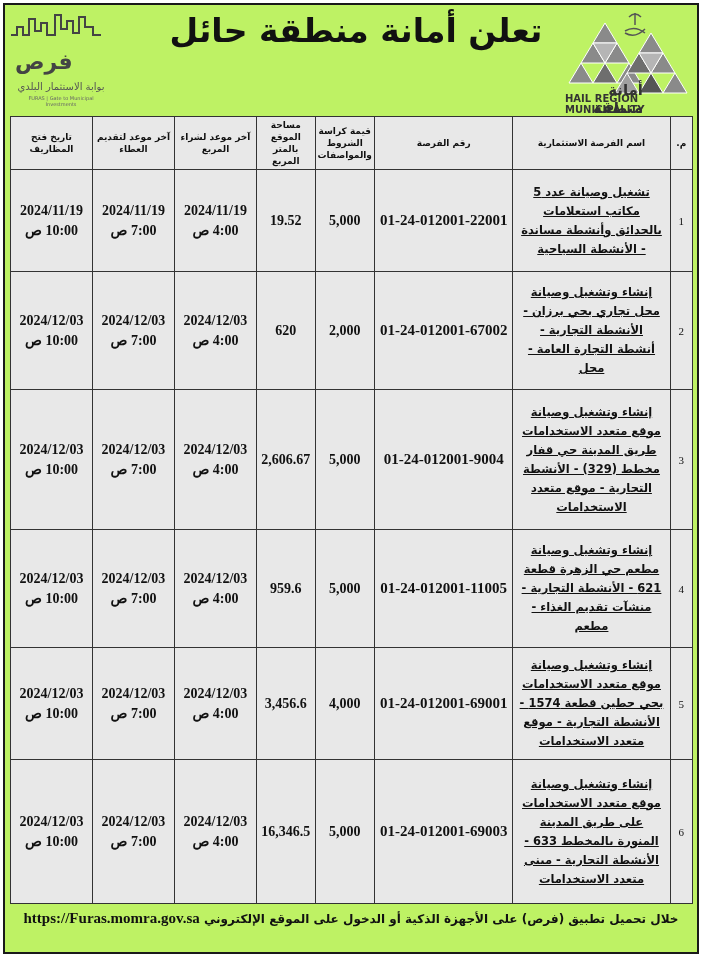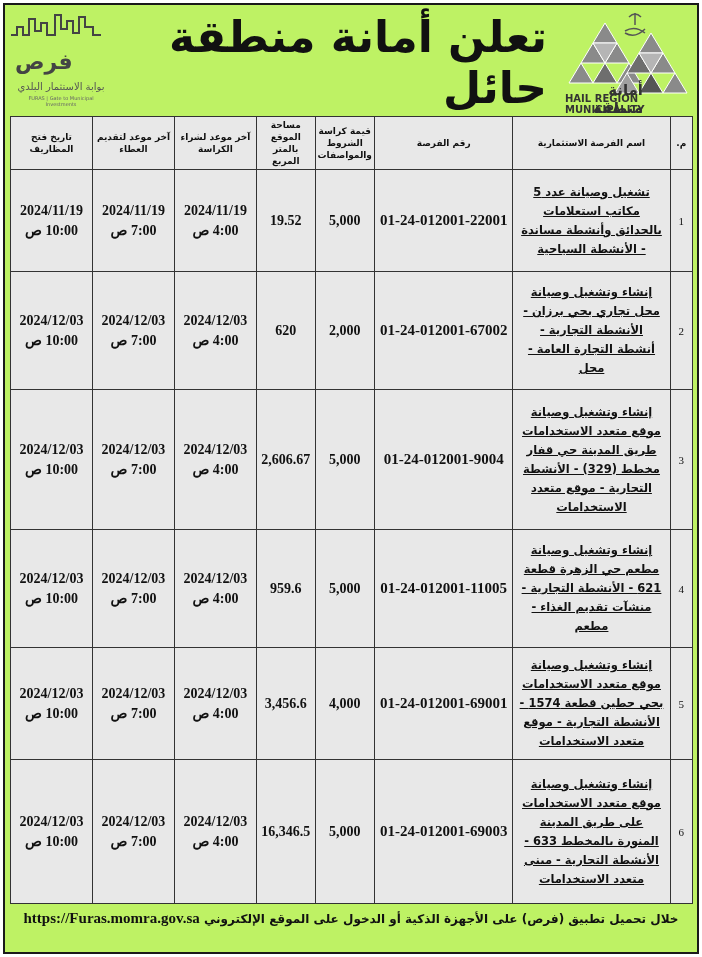--- a/index.html
+++ b/index.html
@@ -1,21 +1,21 @@
 <!DOCTYPE html>
 <html><head>
 <meta charset="utf-8">
 <style>
   html, body { margin:0; padding:0; background:#ffffff; }
   body { width:702px; height:957px; overflow:hidden; font-family:"DejaVu Sans", sans-serif; color:#111; }
   .page { position:relative; width:696px; height:951px; margin:3px; border:2px solid #1a1a1a; box-sizing:border-box; background:#bef264; }
   .header { position:absolute; left:0; top:0; width:692px; height:110px; }
   .logo-left { position:absolute; left:4px; top:4px; width:96px; height:92px; }
   .logo-right { position:absolute; right:6px; top:6px; width:126px; height:90px; }
-  .title { position:absolute; left:160px; right:150px; top:6px; text-align:right; direction:rtl; font-family:"DejaVu Sans", sans-serif; font-weight:bold; font-size:44px; letter-spacing:1px; color:#111; }
+  .title { position:absolute; left:160px; right:150px; top:6px; text-align:center; direction:rtl; font-family:"DejaVu Sans", sans-serif; font-weight:bold; font-size:33px; letter-spacing:1px; color:#111; }
   .subtitle { position:absolute; left:108px; right:148px; top:60px; text-align:center; direction:rtl; font-weight:bold; font-size:15px; color:#111; }
   .furas-word { position:absolute; left:6px; top:40px; font-size:22px; font-weight:bold; color:#444; direction:rtl; }
   .furas-ar { position:absolute; left:4px; top:72px; font-size:10px; color:#555; direction:rtl; width:96px; text-align:center; }
   .furas-en { position:absolute; left:4px; top:86px; font-size:5px; color:#666; width:96px; text-align:center; }
   .hail-ar { position:absolute; right:48px; top:70px; font-size:15px; font-weight:bold; color:#333; direction:rtl; }
   .hail-en { position:absolute; right:20px; top:82px; font-size:10px; font-weight:bold; color:#333; }
 
   table.ops { position:absolute; left:5px; top:111px; width:683px; border-collapse:collapse; direction:rtl; background:#e8e8e8; }
   table.ops th, table.ops td { border:1.5px solid #333; text-align:center; vertical-align:middle; padding:0 2px; }
   table.ops th { font-size:9px; font-weight:bold; line-height:12px; height:52px; background:#e8e8e8; }
@@ -78,21 +78,21 @@
   </div>
 
   <table class="ops">
     <thead>
       <tr>
         <th>م.</th>
         <th>اسم الفرصة الاستثمارية</th>
         <th>رقم الفرصة</th>
         <th>قيمة كراسة الشروط والمواصفات</th>
         <th>مساحة الموقع بالمتر المربع</th>
-        <th>آخر موعد لشراء الكراسة</th>
+        <th>آخر موعد لشراء المربع</th>
         <th>آخر موعد لتقديم العطاء</th>
         <th>تاريخ فتح المظاريف</th>
       </tr>
     </thead>
     <tbody>
       <tr style="height:102px;">
         <td class="num">1</td>
         <td class="name">تشغيل وصيانة عدد 5 مكاتب استعلامات بالحدائق وأنشطة مساندة - الأنشطة السياحية</td>
         <td class="oppnum">01-24-012001-22001</td>
         <td class="fee">5,000</td>

